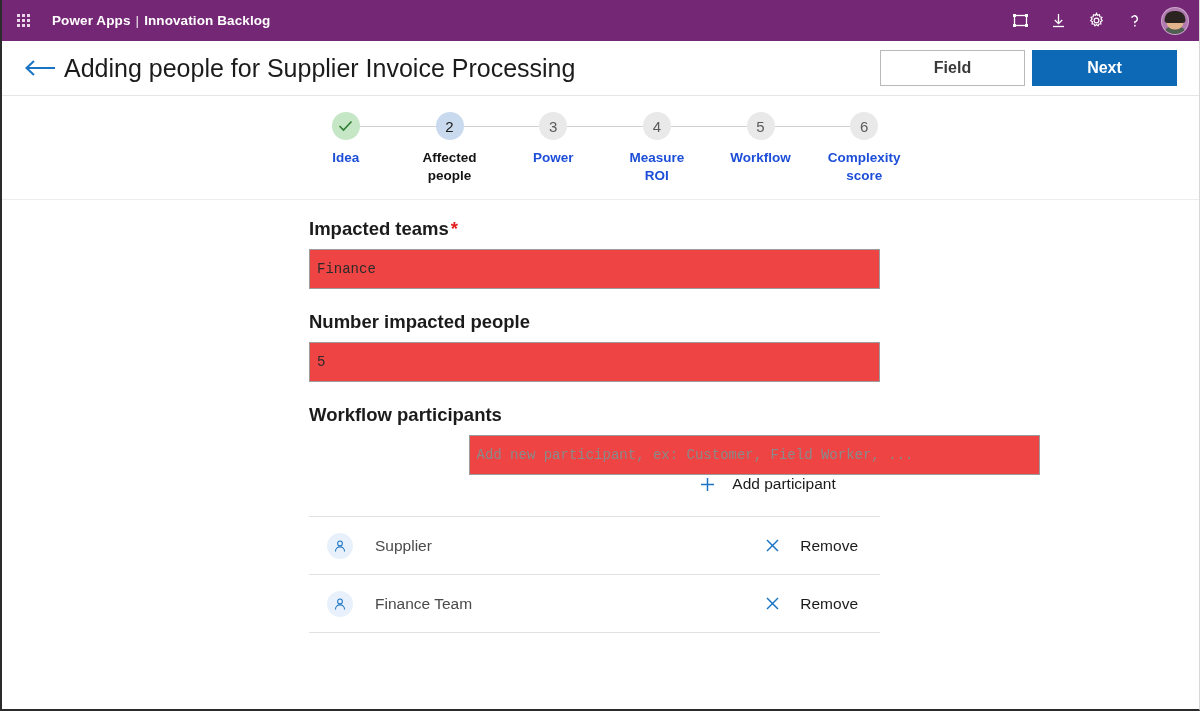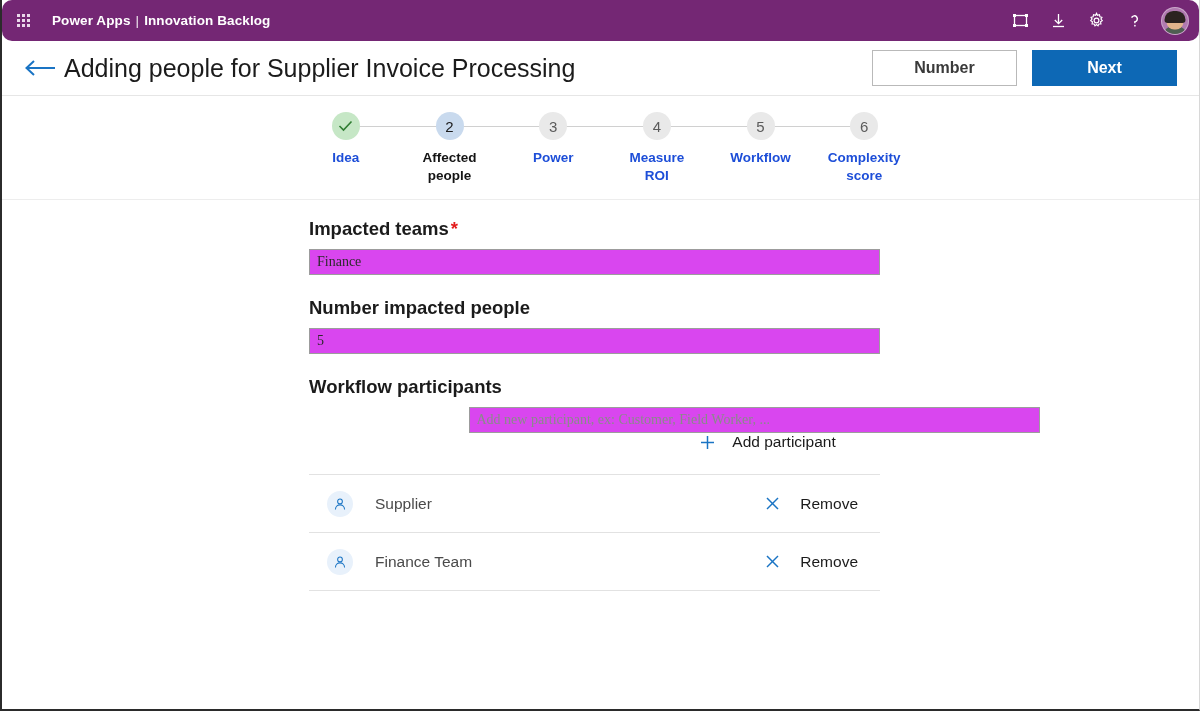--- a/index.html
+++ b/index.html
@@ -19,21 +19,20 @@
   }
 
   
   .topbar {
     height: 41px;
     background: #742774;
     display: flex;
     align-items: center;
     padding: 0 10px 0 6px;
     color: #ffffff;
-    border-radius: 10px;
   }
   .waffle {
     width: 30px; height: 30px;
     display: flex; align-items: center; justify-content: center;
     cursor: pointer;
   }
   .waffle-grid {
     display: grid;
     grid-template-columns: repeat(3, 3px);
     grid-template-rows: repeat(3, 3px);
@@ -121,21 +120,21 @@
   }
   .btn-cancel {
     background: #ffffff;
     border: 1px solid #b9b9b9;
     color: #3a3a3a;
   }
   .btn-next {
     background: #0d68b5;
     border: 1px solid #0d68b5;
     color: #ffffff;
-    margin-left: 15px;
+    margin-left: 7px;
   }
 
   
   .stepper-wrap {
     border-bottom: 1px solid #ededed;
     padding: 16px 0 14px 0;
   }
   .stepper {
     display: flex;
     width: 622px;
@@ -189,27 +188,27 @@
   .field { margin-left: 307px; }
   .field-label {
     font-size: 18.5px;
     font-weight: bold;
     color: #1b1b1b;
     margin-bottom: 9px;
   }
   .req { color: #e31c1c; font-weight: bold; padding-left: 2px; }
   .txt {
     width: 571px;
-    height: 26px;
+    height: 40px;
     border: 1px solid #9c9c9c;
     font-size: 14px;
-    font-family: Liberation Serif, serif;
+    font-family: Liberation Mono, monospace;
     color: #2b2b2b;
     padding: 0 7px;
-    background: #d946ef;
+    background: #ef4444;
     outline: none;
   }
   .txt::placeholder { color: #8a8a8a; }
   .gap-1 { height: 22px; }
   .gap-2 { height: 22px; }
 
   .participant-row {
     display: flex;
     align-items: center;
     margin-left: 307px;
@@ -326,21 +325,21 @@
 
   <div class="cmdbar">
     <div class="back-btn">
       <svg width="34" height="20" viewBox="0 0 34 20" fill="none" stroke="#1a74c4" stroke-width="2">
         <line x1="3" y1="10" x2="32" y2="10"></line>
         <polyline points="11,3 3.5,10 11,17"></polyline>
       </svg>
     </div>
     <div class="page-title">Adding people for Supplier Invoice Processing</div>
     <div class="cmd-spacer"></div>
-    <button class="btn btn-cancel">Number</button>
+    <button class="btn btn-cancel">Field</button>
     <button class="btn btn-next">Next</button>
   </div>
 
   <div class="stepper-wrap">
     <div class="stepper">
 
       <div class="step">
         <div class="line"></div>
         <div class="circle done">
           <svg width="15" height="12" viewBox="0 0 15 12" fill="none" stroke="#2f7d32" stroke-width="1.6">

